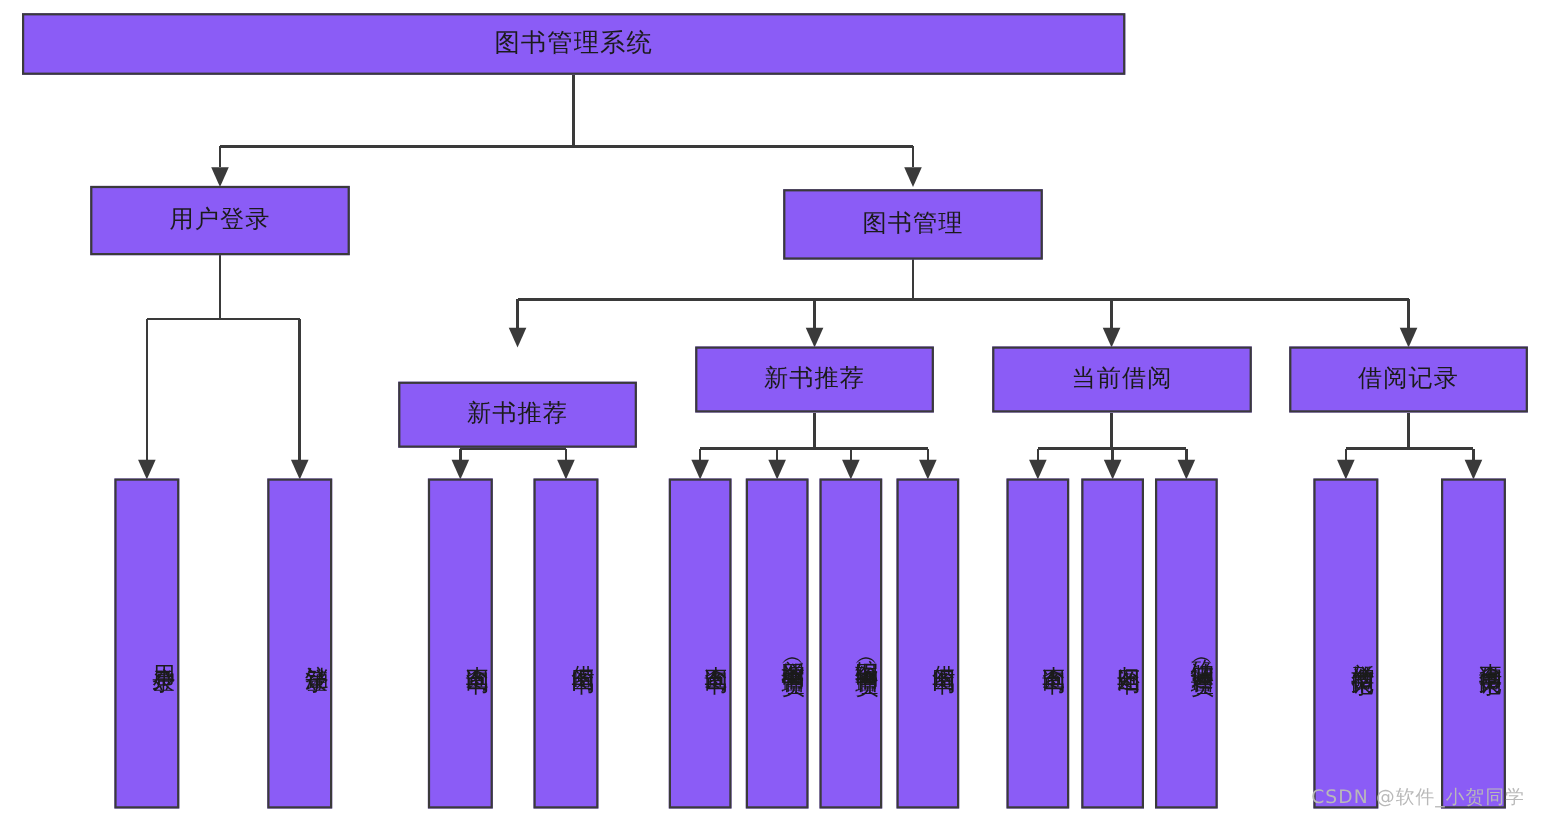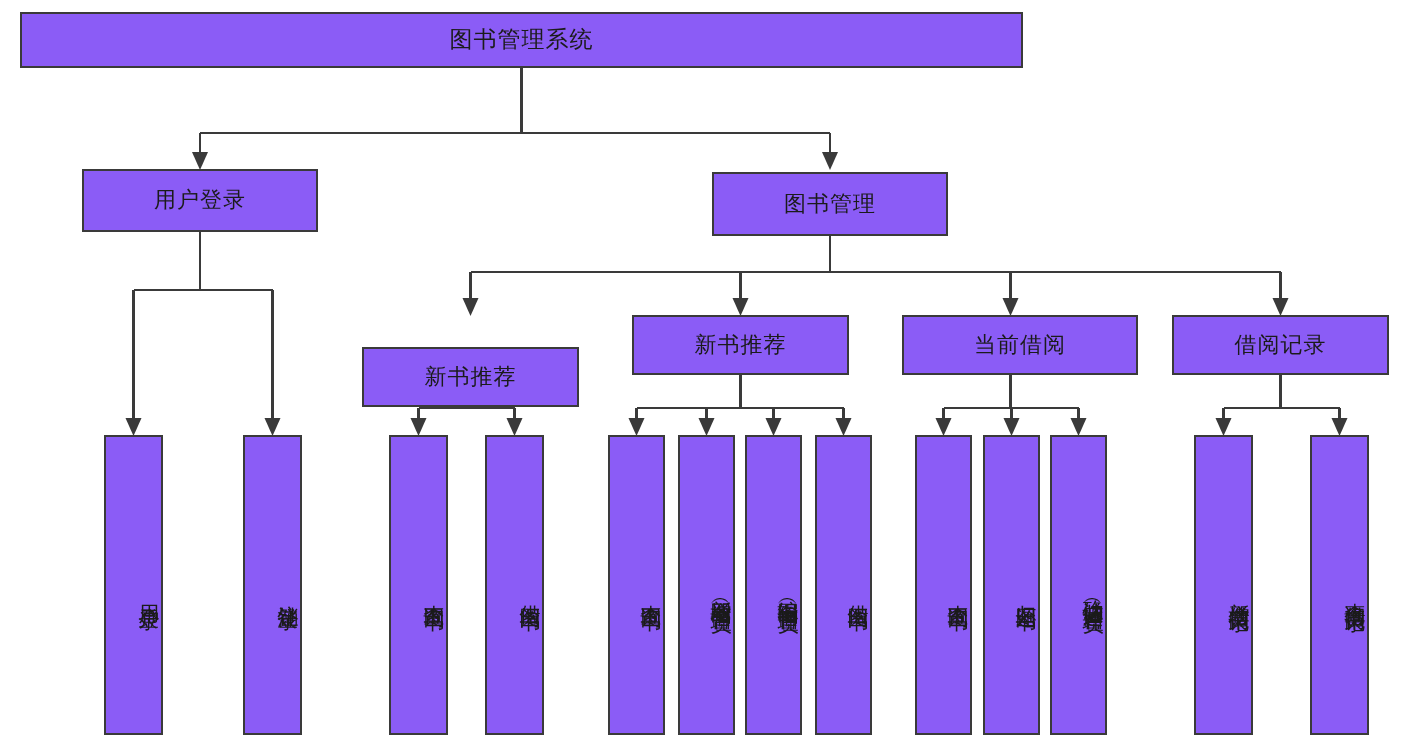--- a/index.html
+++ b/index.html
@@ -185,13 +185,14 @@
       <div class="node v" style="left: 1050px; top: 435px; width: 57px; height: 300px;">
         <span class="lbl">确认归还（管理员）</span>
       </div>
       <div class="node v" style="left: 1194px; top: 435px; width: 59px; height: 300px;">
         <span class="lbl">新增借阅记录</span>
       </div>
       <div class="node v" style="left: 1310px; top: 435px; width: 59px; height: 300px;">
         <span class="lbl">查询借阅记录</span>
       </div>
     </div>
+  <div id="watermark" style="left: 1192px; top: 713px;">CSDN @软件_小贺同学</div>
 </div>
 
 </body></html>

